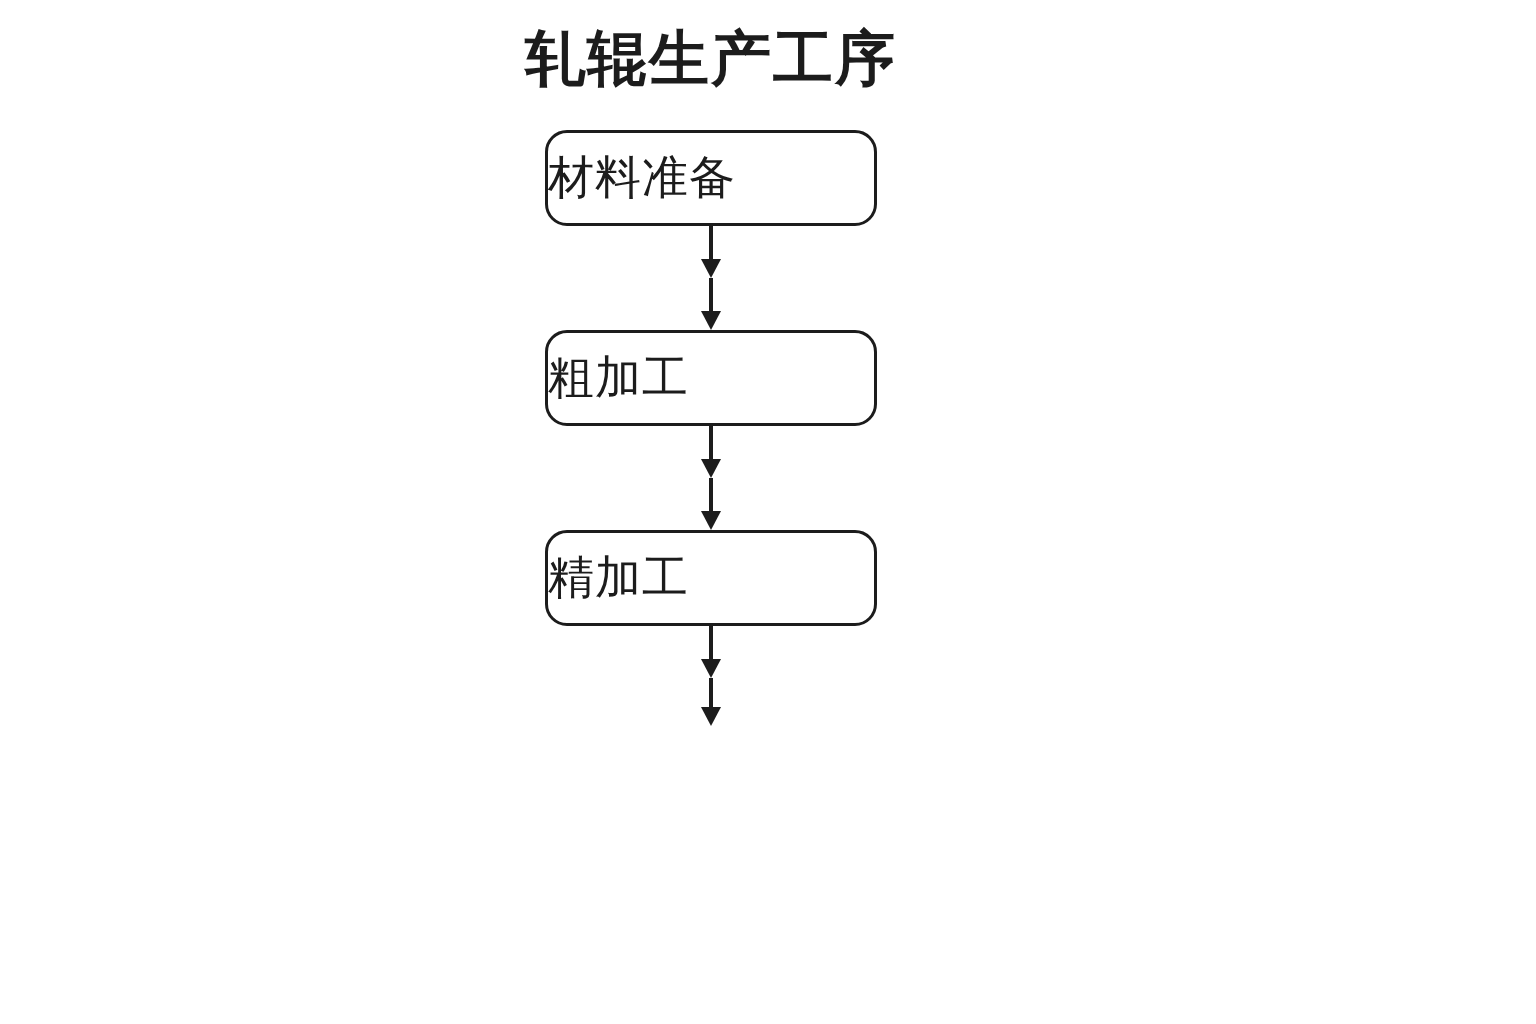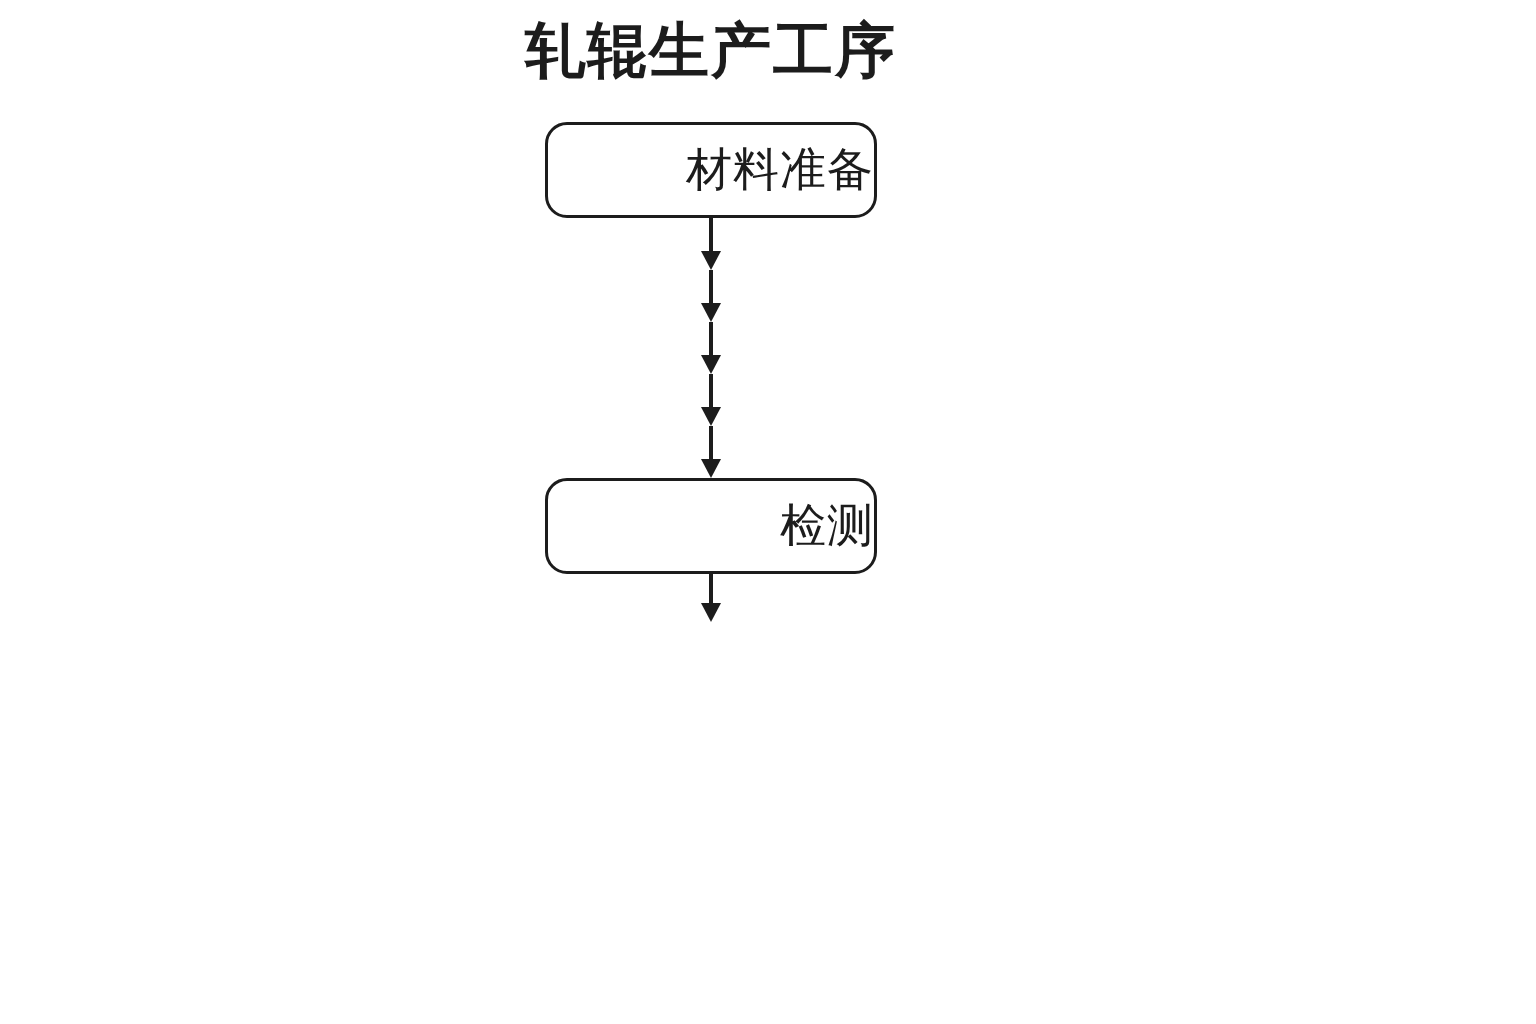--- a/index.html
+++ b/index.html
@@ -6,21 +6,21 @@
   html, body {
     width: 1536px;
     height: 1024px;
     background: #ffffff;
     overflow: hidden;
     font-family: "Liberation Sans", "DejaVu Sans", sans-serif;
   }
   .flow-column {
     position: absolute;
     left: 545px;
-    top: 0;
+    top: 8px;
     width: 332px;
     display: flex;
     flex-direction: column;
     align-items: center;
   }
   .page-title {
     margin-top: 16px;
     font-size: 60px;
     font-weight: bold;
     color: #1c1c1c;
@@ -31,21 +31,21 @@
   }
   .title-gap { height: 37px; flex-shrink: 0; }
   .flow-box {
     width: 332px;
     height: 96px;
     background: #ffffff;
     border: 3.5px solid #1c1c1c;
     border-radius: 22px;
     display: flex;
     align-items: center;
-    justify-content: flex-end;
+    justify-content: flex-start;
     flex-shrink: 0;
   }
   .flow-box span {
     font-size: 46px;
     font-weight: 500;
     color: #1c1c1c;
     white-space: nowrap;
     letter-spacing: 1px;
   }
   .flow-arrow { flex-shrink: 0; display: block; }
@@ -66,40 +66,43 @@
     <line x1="13" y1="0" x2="13" y2="36" stroke="#1c1c1c" stroke-width="4"></line>
     <polygon points="3,33 23,33 13,52" fill="#1c1c1c"></polygon>
   </svg>
 
 
   <svg class="flow-arrow" width="26" height="52" viewBox="0 0 26 52">
     <line x1="13" y1="0" x2="13" y2="36" stroke="#1c1c1c" stroke-width="4"></line>
     <polygon points="3,33 23,33 13,52" fill="#1c1c1c"></polygon>
   </svg>
 
-
-  <svg class="flow-arrow" width="26" height="52" viewBox="0 0 26 52">
-    <line x1="13" y1="0" x2="13" y2="36" stroke="#1c1c1c" stroke-width="4"></line>
-    <polygon points="3,33 23,33 13,52" fill="#1c1c1c"></polygon>
-  </svg>
-
+  <div class="flow-box">
+    <span>粗加工</span>
+  </div>
 
   <svg class="flow-arrow" width="26" height="52" viewBox="0 0 26 52">
     <line x1="13" y1="0" x2="13" y2="36" stroke="#1c1c1c" stroke-width="4"></line>
     <polygon points="3,33 23,33 13,52" fill="#1c1c1c"></polygon>
   </svg>
 
 
   <svg class="flow-arrow" width="26" height="52" viewBox="0 0 26 52">
     <line x1="13" y1="0" x2="13" y2="36" stroke="#1c1c1c" stroke-width="4"></line>
     <polygon points="3,33 23,33 13,52" fill="#1c1c1c"></polygon>
   </svg>
 
   <div class="flow-box">
-    <span>检测</span>
+    <span>精加工</span>
   </div>
+
+  <svg class="flow-arrow" width="26" height="52" viewBox="0 0 26 52">
+    <line x1="13" y1="0" x2="13" y2="36" stroke="#1c1c1c" stroke-width="4"></line>
+    <polygon points="3,33 23,33 13,52" fill="#1c1c1c"></polygon>
+  </svg>
+
 
   <svg class="flow-arrow" width="26" height="48" viewBox="0 0 26 48">
     <line x1="13" y1="0" x2="13" y2="32" stroke="#1c1c1c" stroke-width="4"></line>
     <polygon points="3,29 23,29 13,48" fill="#1c1c1c"></polygon>
   </svg>
 
 </div>
 
 </body></html>

